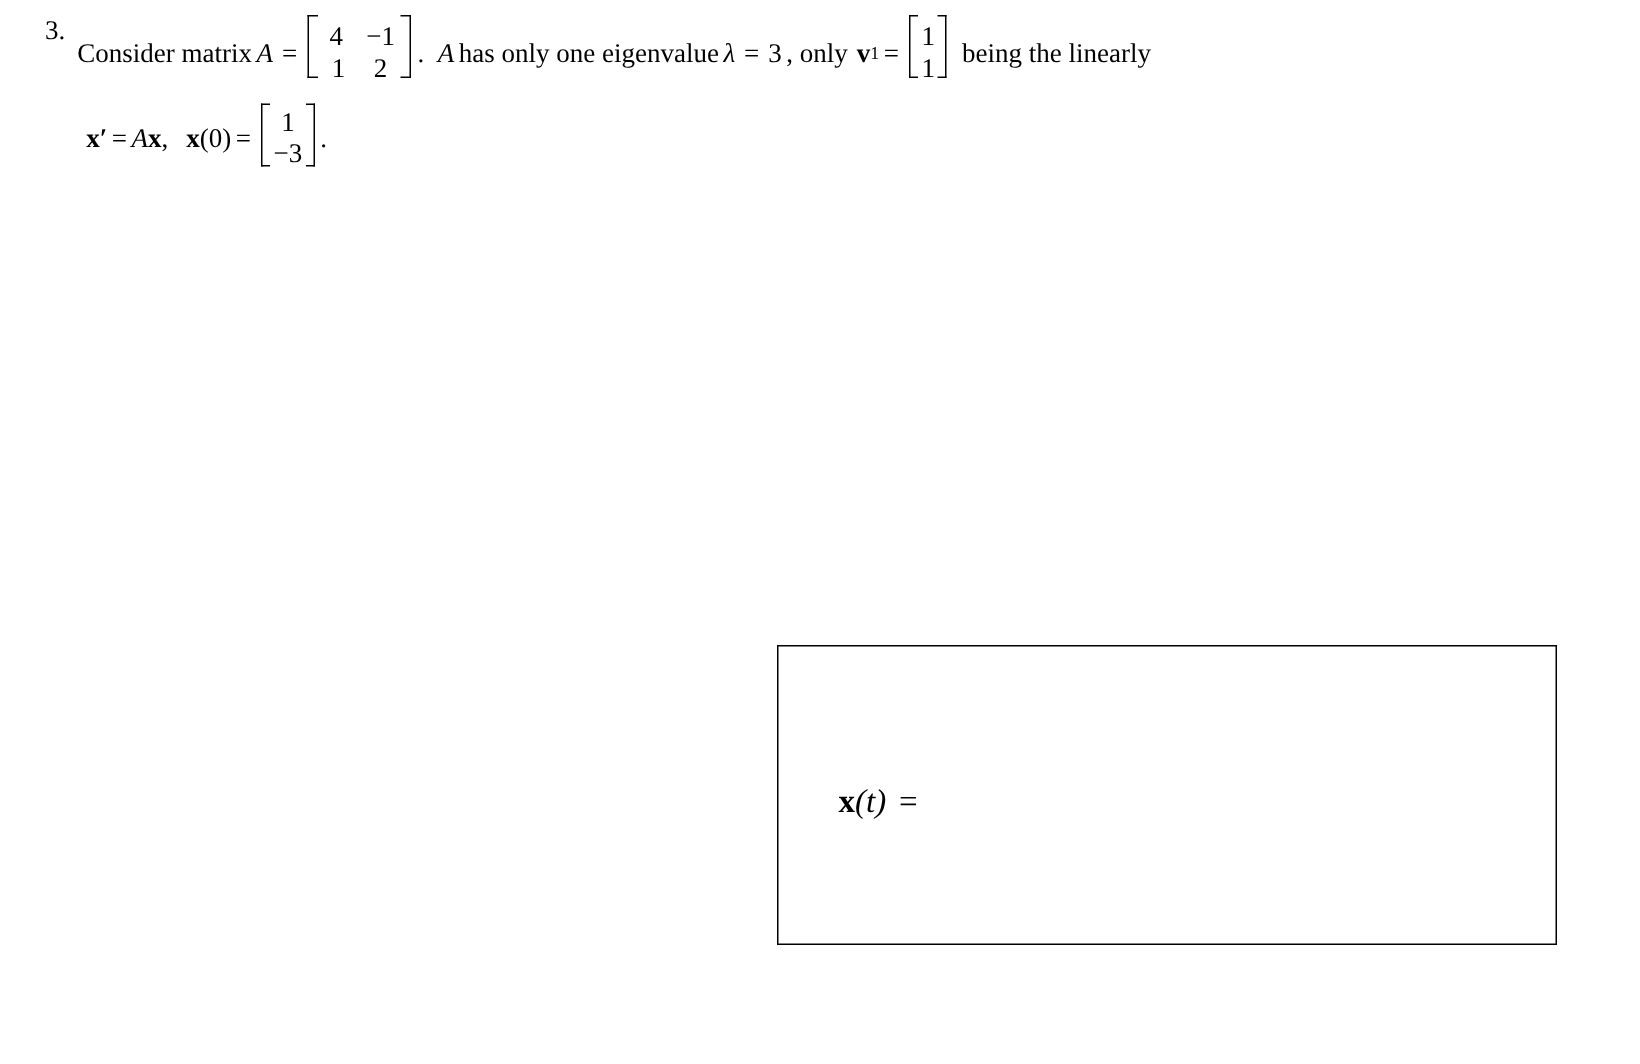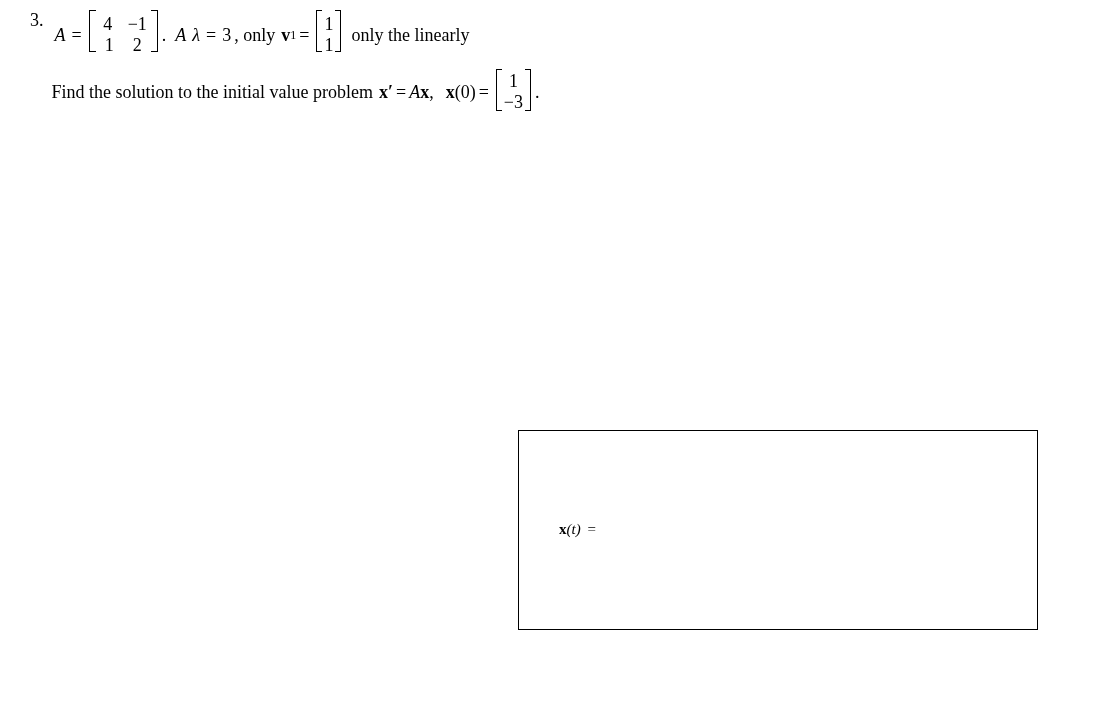--- a/index.html
+++ b/index.html
@@ -120,73 +120,74 @@
       top: 430px;
       width: 520px;
       height: 200px;
       border: 1.5px solid #000;
       padding: 20px;
     }
     .answer-label {
       position: absolute;
       top: 90px;
       left: 40px;
-      font-size: 15px;
+      font-size: 22px;
     }
     .gap {
       margin: 0 3px;
     }
   </style>
 </head>
 <body>
 
 <div class="problem-container">
   <div class="problem-number">3.</div>
   <div class="problem-body">
     <div class="line1">
+      <span>Consider matrix</span>
       <span class="gap italic">A</span>
       <span class="gap">=</span>
       <span class="matrix">
         <span class="bracket-left"></span>
         <span class="matrix-content">
           <span class="matrix-row">
             <span class="matrix-cell">4</span>
             <span class="matrix-cell">−1</span>
           </span>
           <span class="matrix-row">
             <span class="matrix-cell">1</span>
             <span class="matrix-cell">2</span>
           </span>
         </span>
         <span class="bracket-right"></span>
       </span>
       <span>.</span>
       <span class="gap"></span>
       <span class="italic gap">A</span>
+      <span>has only one eigenvalue</span>
       <span class="gap italic">λ</span>
       <span class="gap">=</span>
       <span class="gap">3</span>
       <span>, only</span>
       <span class="gap"></span>
       <span class="bold">v</span>
         <span class="sub">1</span>
       <span class="gap">=</span>
       <span class="matrix">
         <span class="bracket-left-sm"></span>
         <span class="vec-content">
           <span>1</span>
           <span>1</span>
         </span>
         <span class="bracket-right-sm"></span>
       </span>
       <span class="gap"></span>
-      <span>only the linearly</span>
+      <span>being the linearly</span>
     </div>
     <div class="line3">
-      <span>Find the solution to the initial value problem</span>
       <span class="gap"></span>
       <span class="bold">x′</span>
       <span class="gap">=</span>
       <span class="italic"><span>A</span></span>
         <span class="bold">x</span>
         <span>,</span>
       <span class="gap"></span>
         <span class="gap"></span>
       <span class="bold">x</span>
         <span>(0)</span>

